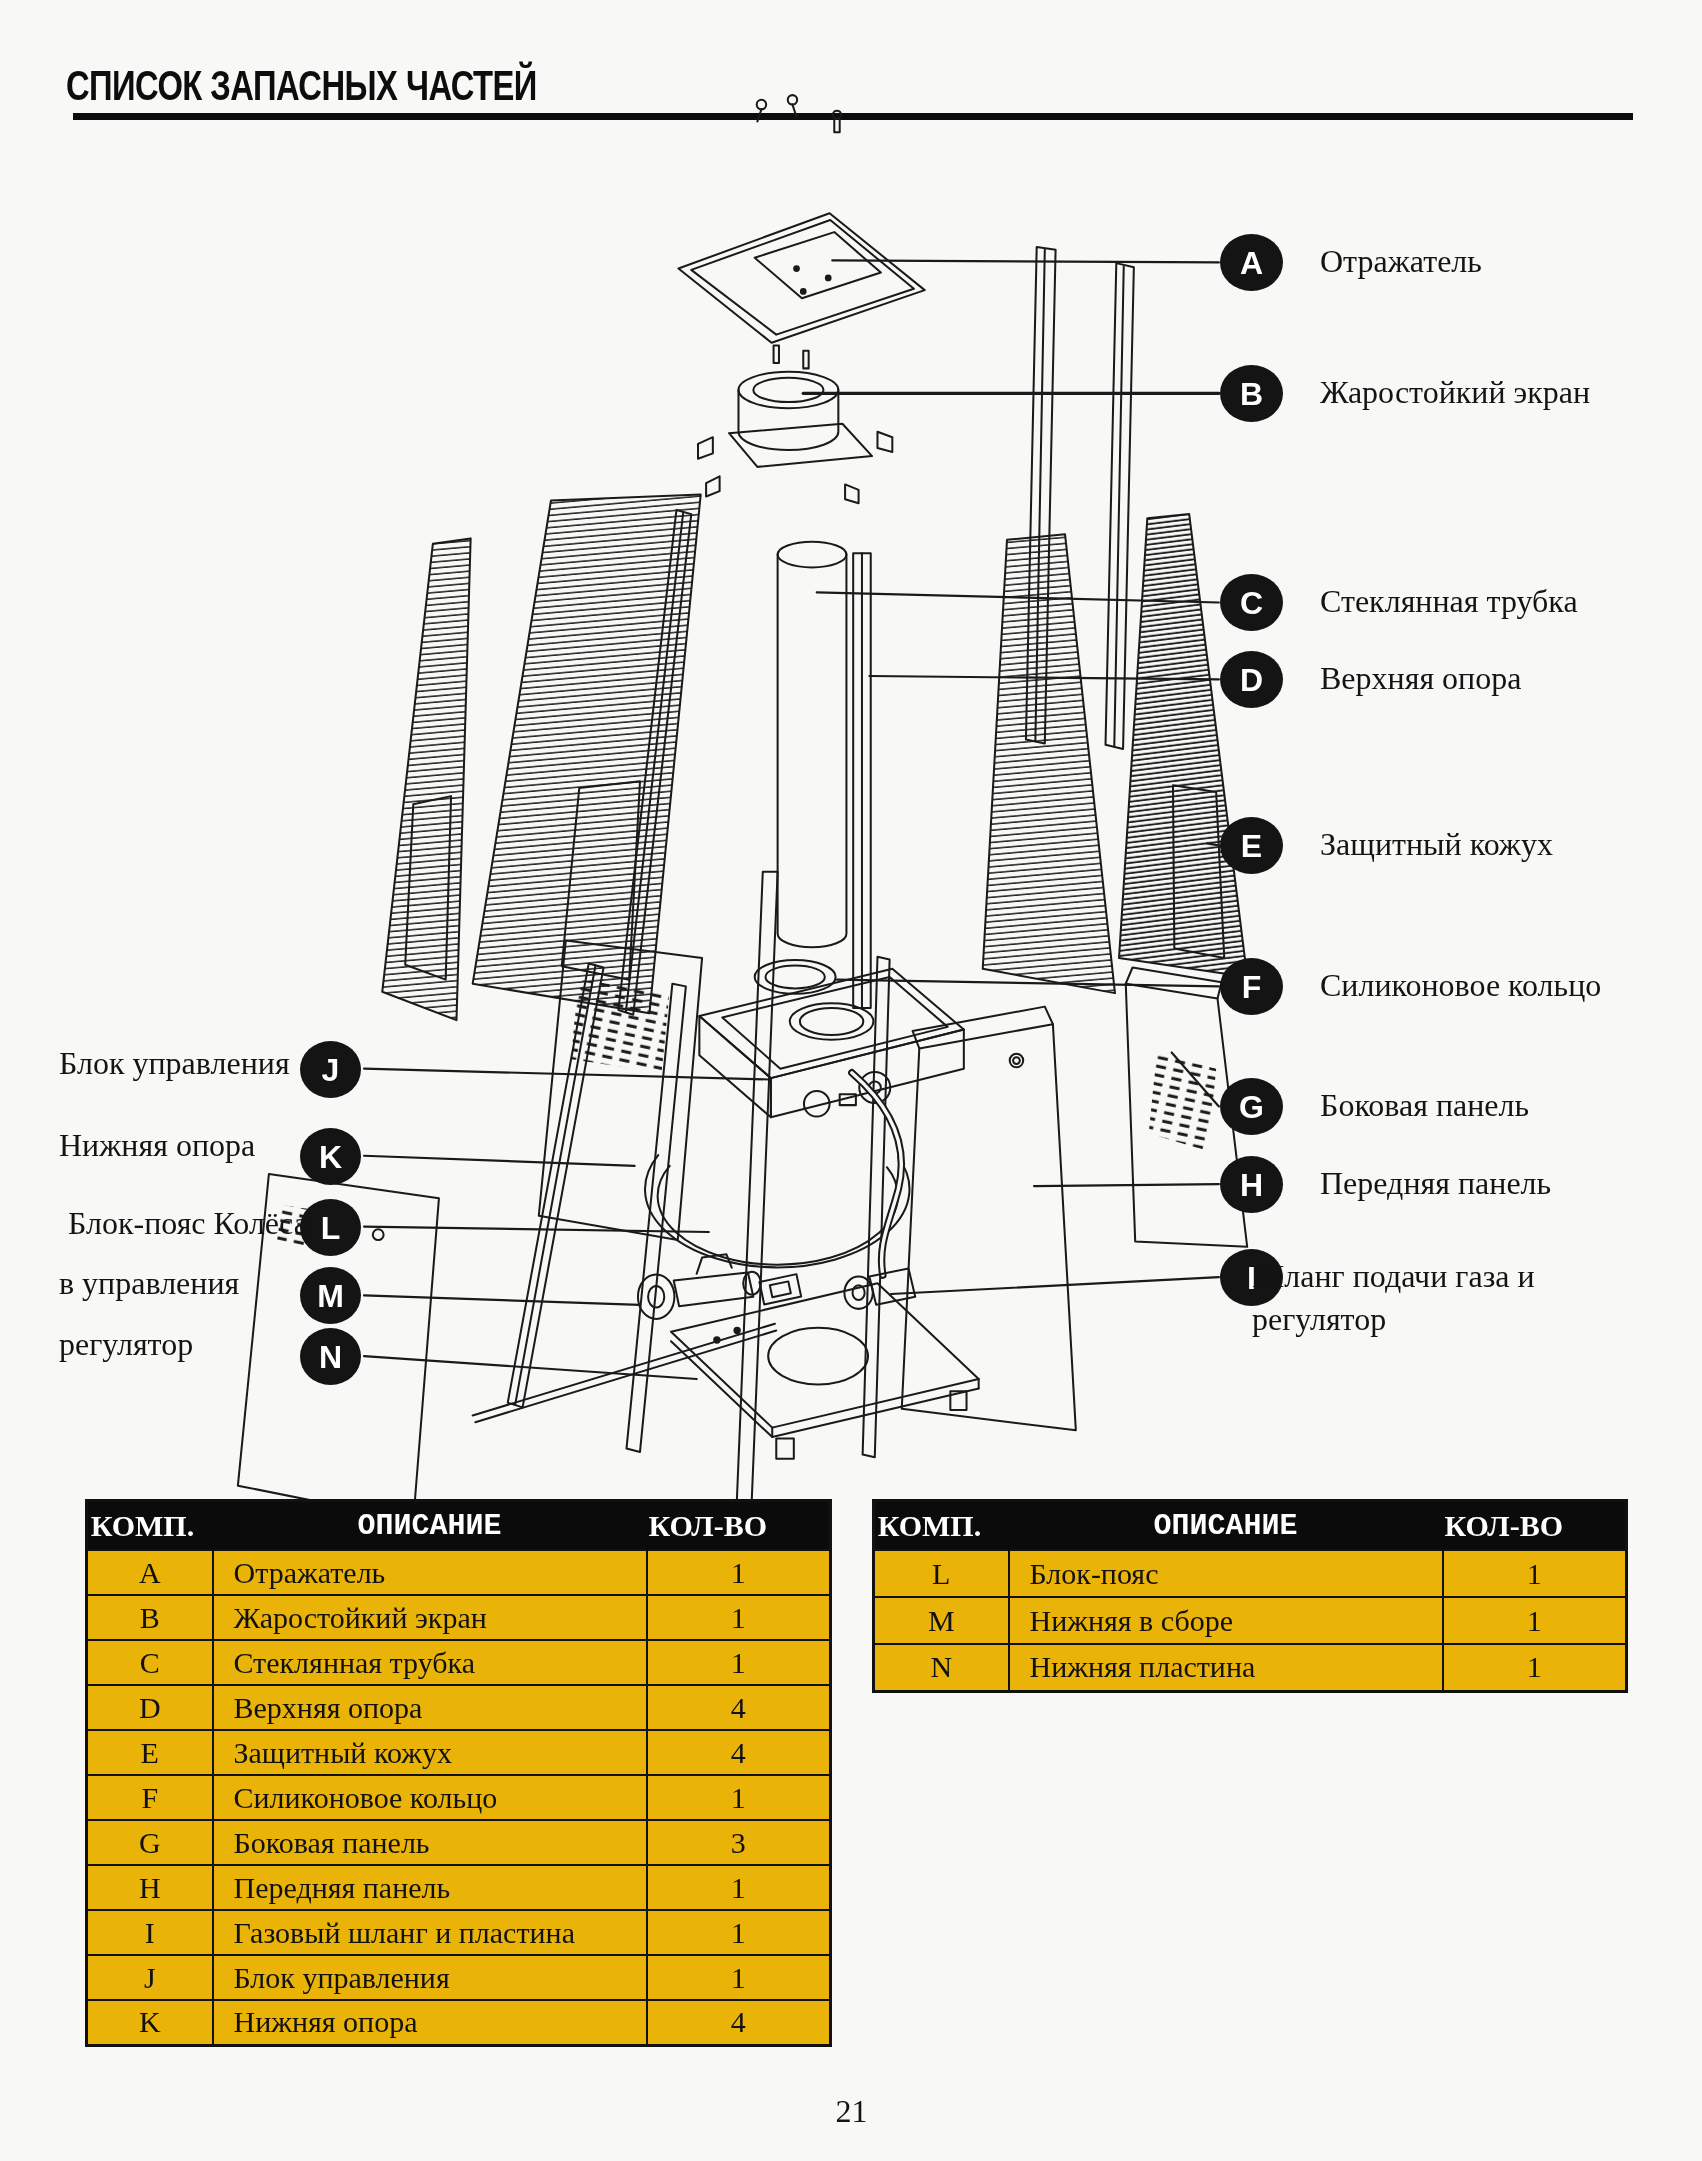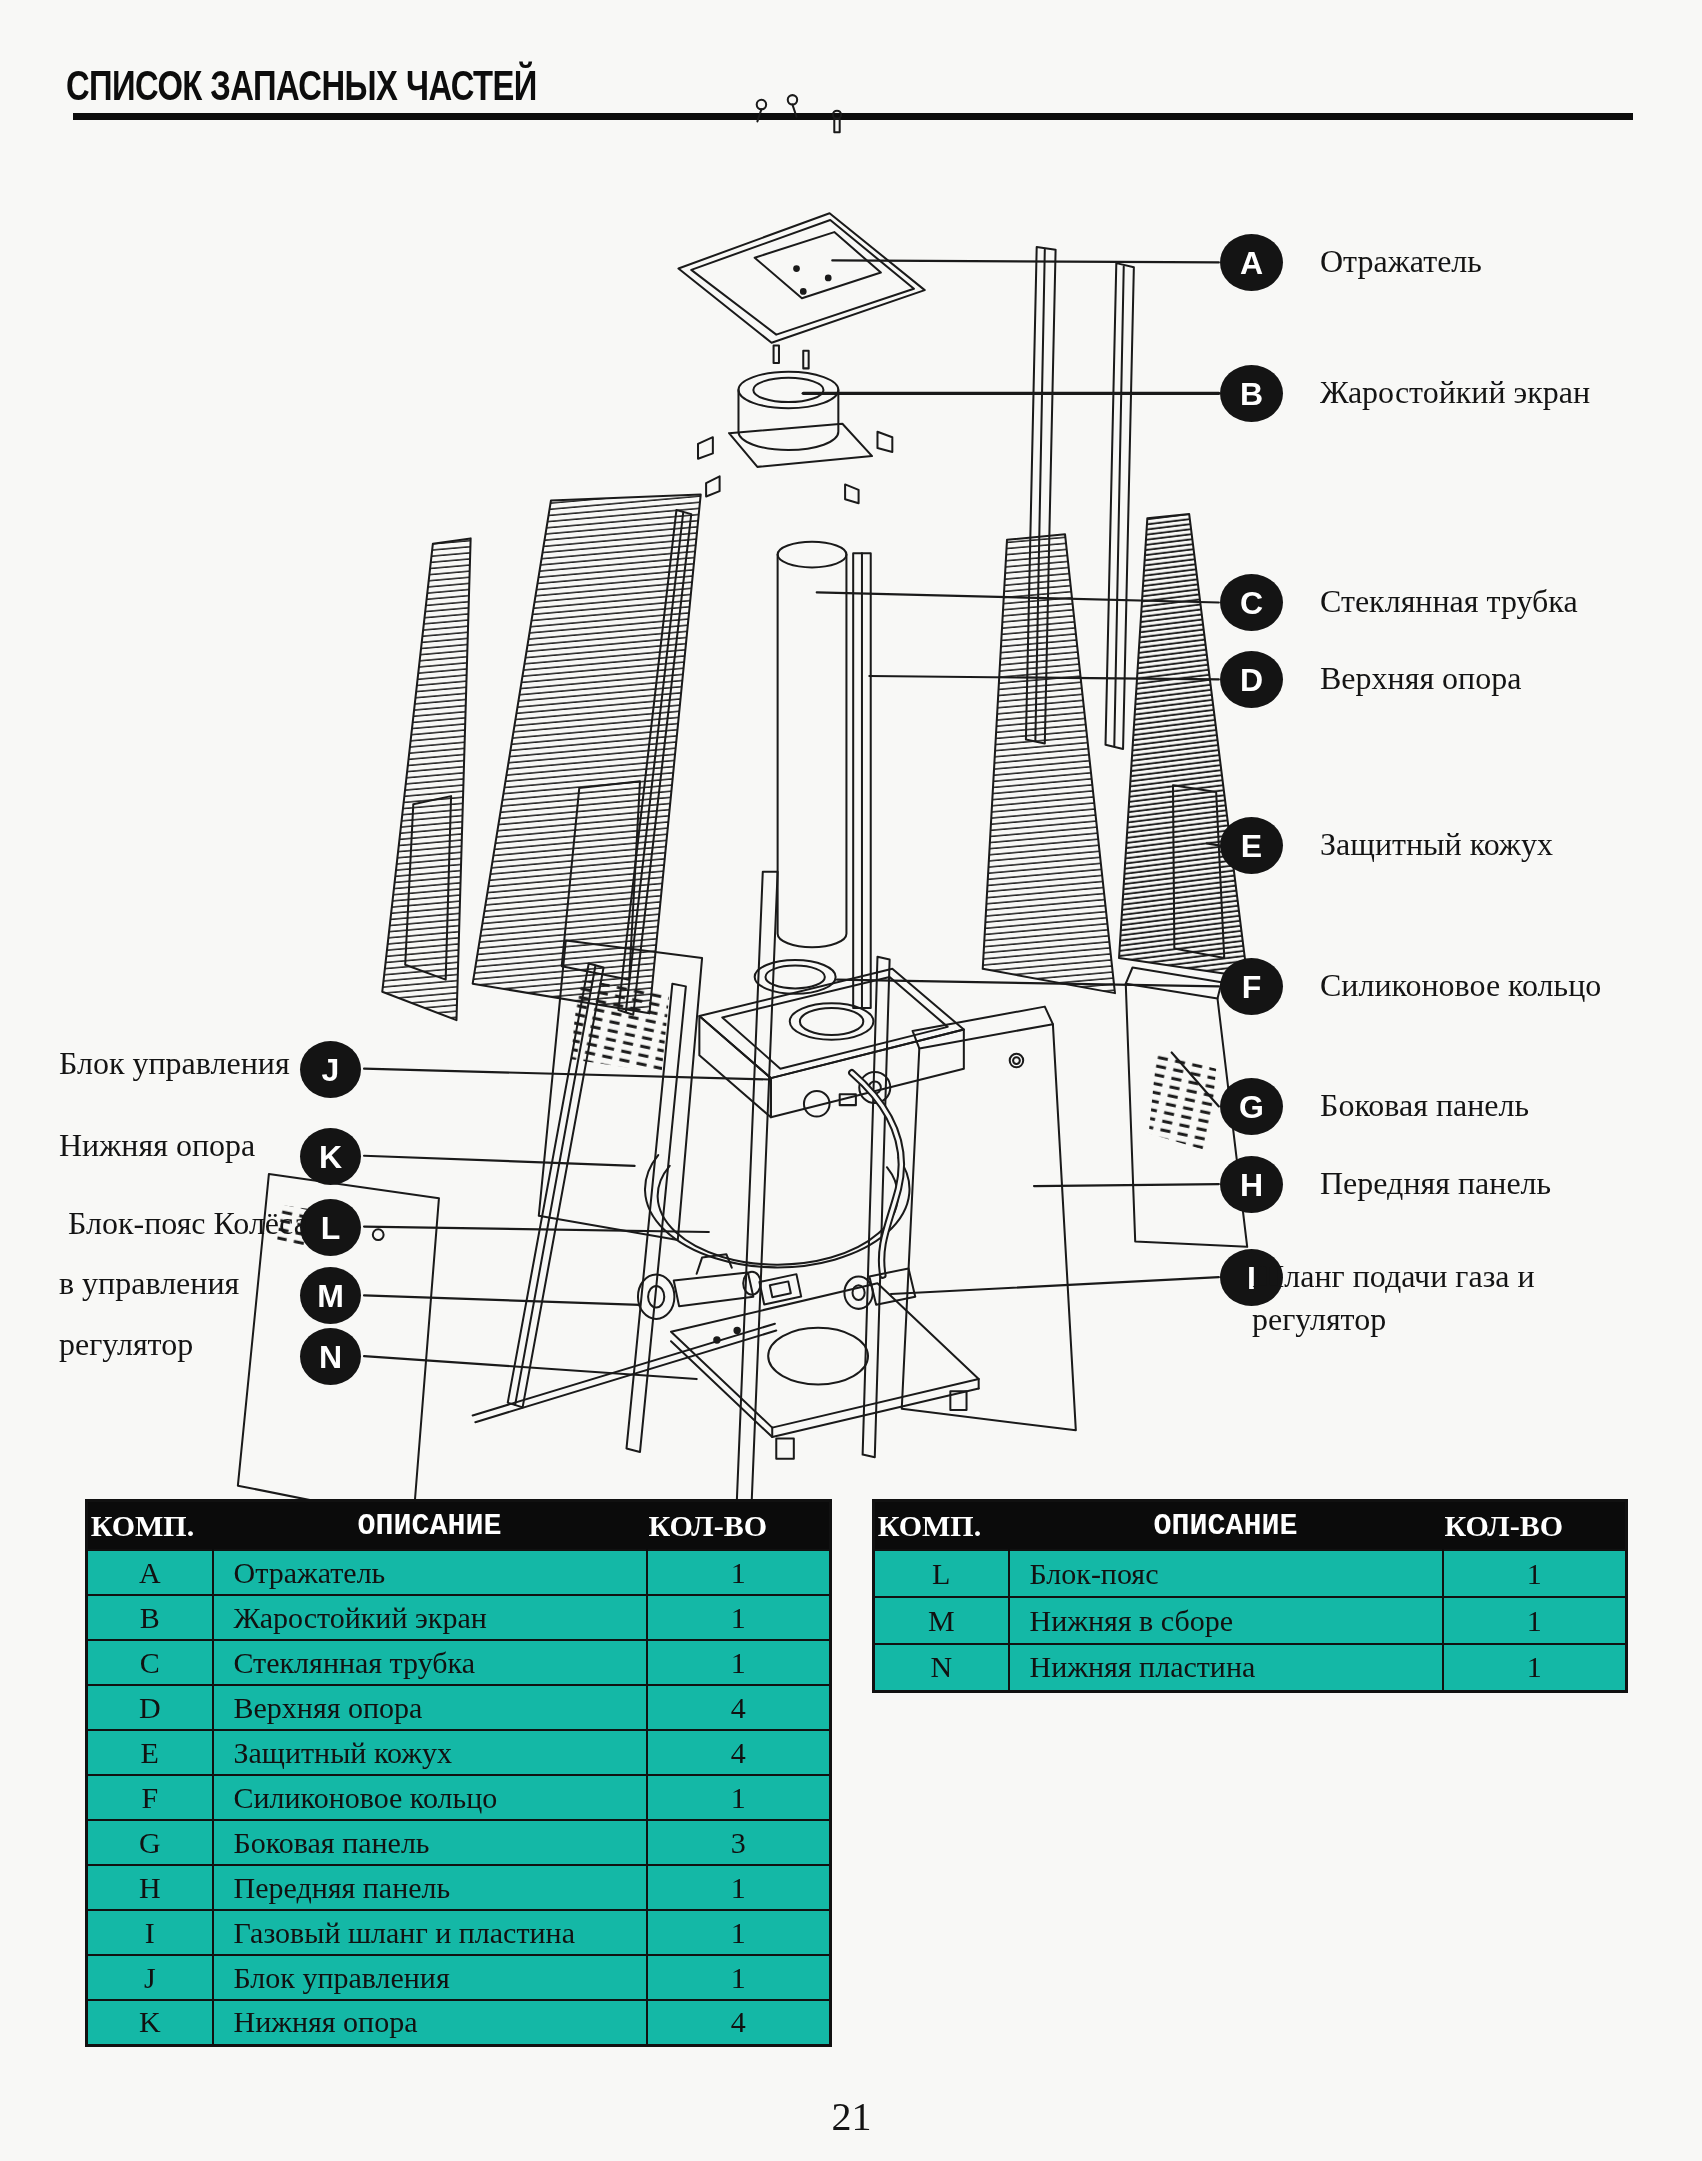--- a/index.html
+++ b/index.html
@@ -27,41 +27,41 @@
   .bubble.left{width:61px;height:57px;}
   .callout-label{
     position:absolute;font-size:32px;line-height:43px;color:#141414;width:364px;
   }
   .left-text{
     position:absolute;left:59px;font-size:32px;line-height:40px;color:#141414;white-space:nowrap;
   }
   
   table.parts-table{
     position:absolute;border-collapse:collapse;table-layout:fixed;
-    border:3.4px solid #111;background:#14b8a6;
+    border:3.4px solid #111;background:#eab308;
   }
   .parts-table th,.parts-table td{
     border-left:2px solid #111;border-right:2px solid #111;border-top:2.7px solid #111;
     font-size:30px;color:#111;overflow:hidden;
   }
   .parts-table thead th{
     background:#0b0b0b;color:#ffffff;font-weight:bold;height:45px;
     border-color:#0b0b0b;
   }
   .parts-table thead th.h-comp{text-align:left;padding-left:2.7px;}
   .parts-table thead th.h-desc{text-align:center;font-family:Liberation Mono, monospace;}
   .parts-table thead th.h-qty{text-align:left;}
   .t-left tbody tr{height:45px;}
   .t-right tbody tr{height:47px;}
   .parts-table td.comp{text-align:center;}
   .parts-table td.desc{text-align:left;padding-left:20px;}
   .parts-table td.qty{text-align:center;}
   .page-number{
     position:absolute;left:0;top:2093px;width:1703px;text-align:center;
-    font-size:40px;color:#141414;
+    font-size:32px;color:#141414;
   }
 </style>
 </head>
 <body>
 
 <h1 class="page-title">СПИСОК ЗАПАСНЫХ ЧАСТЕЙ</h1>
 <div class="title-rule"></div>
 
 <svg id="diagram" viewBox="0 0 2523 3203" xmlns="http://www.w3.org/2000/svg">
   <defs>

